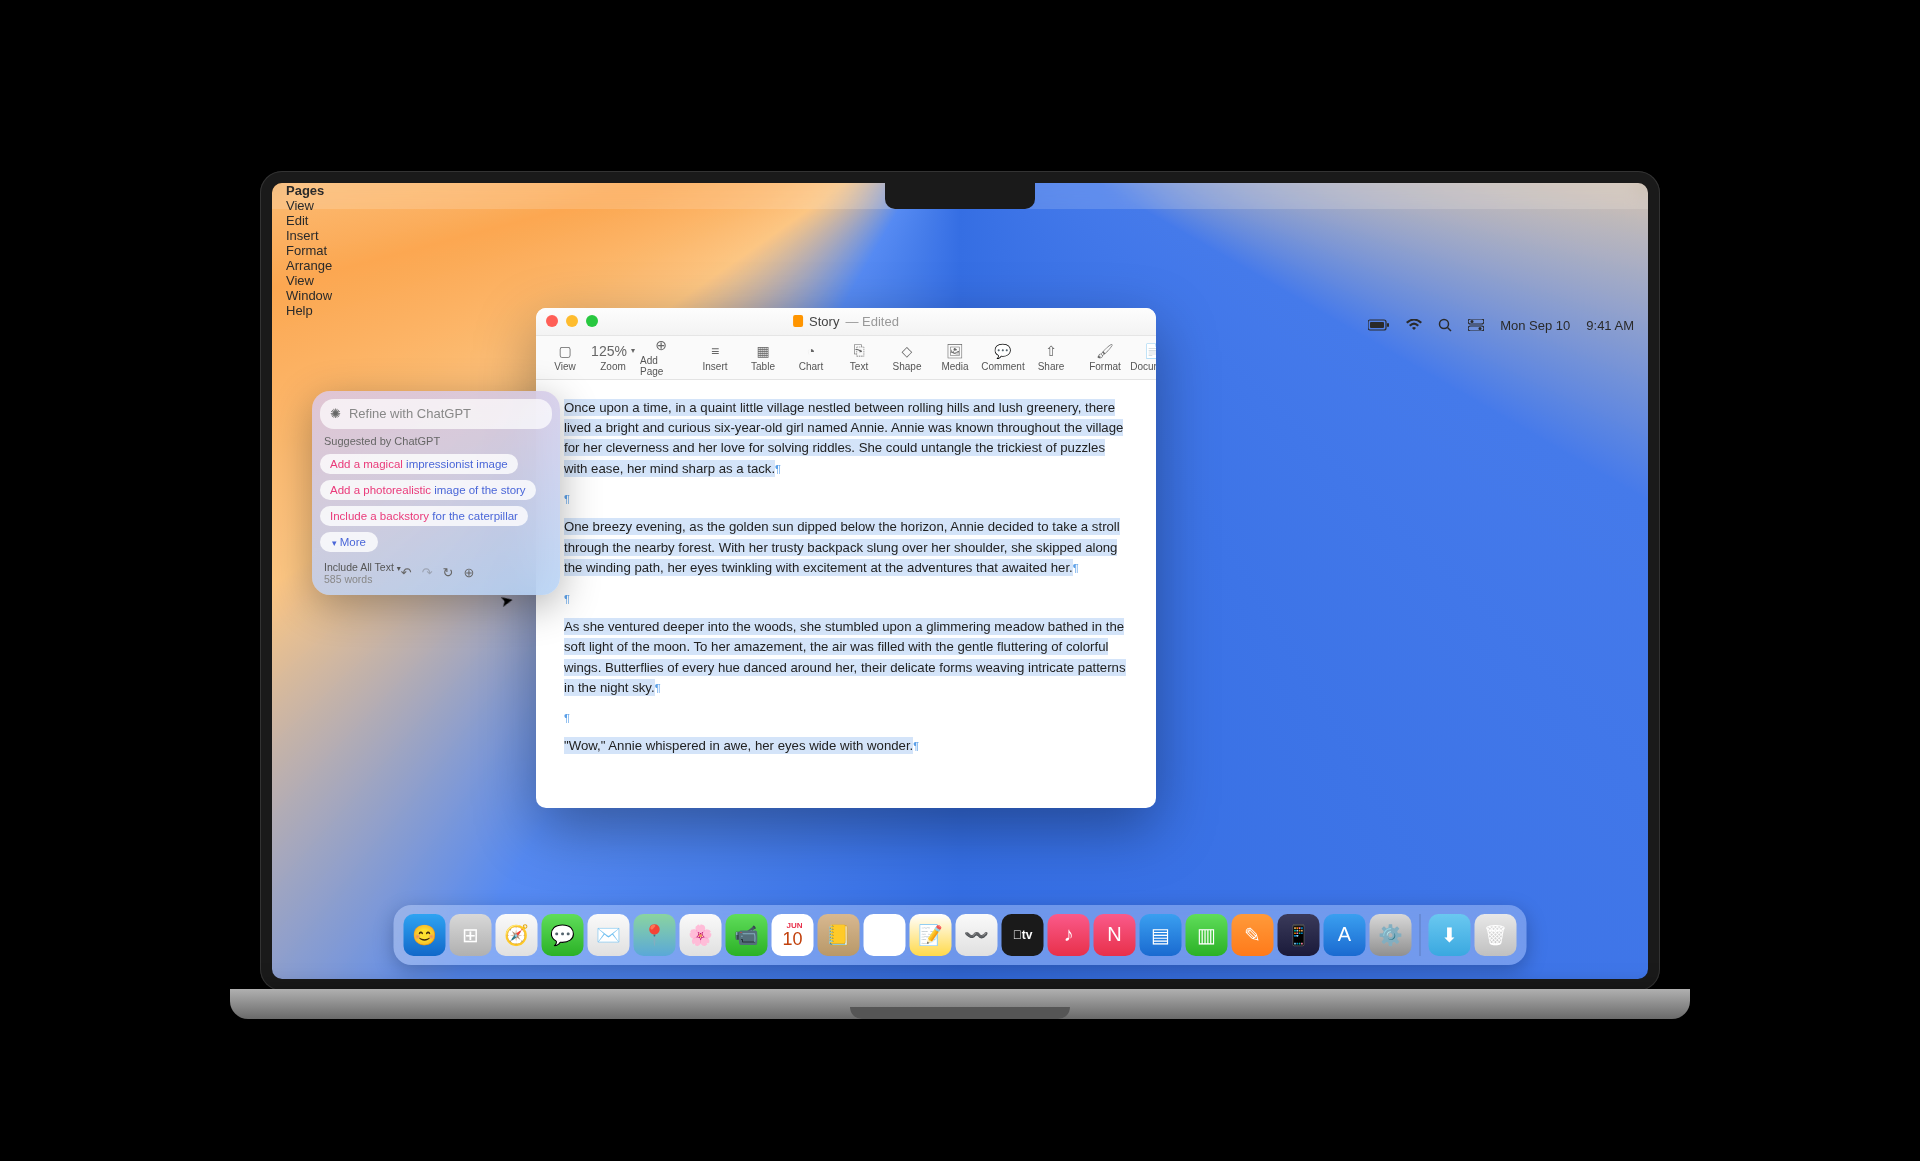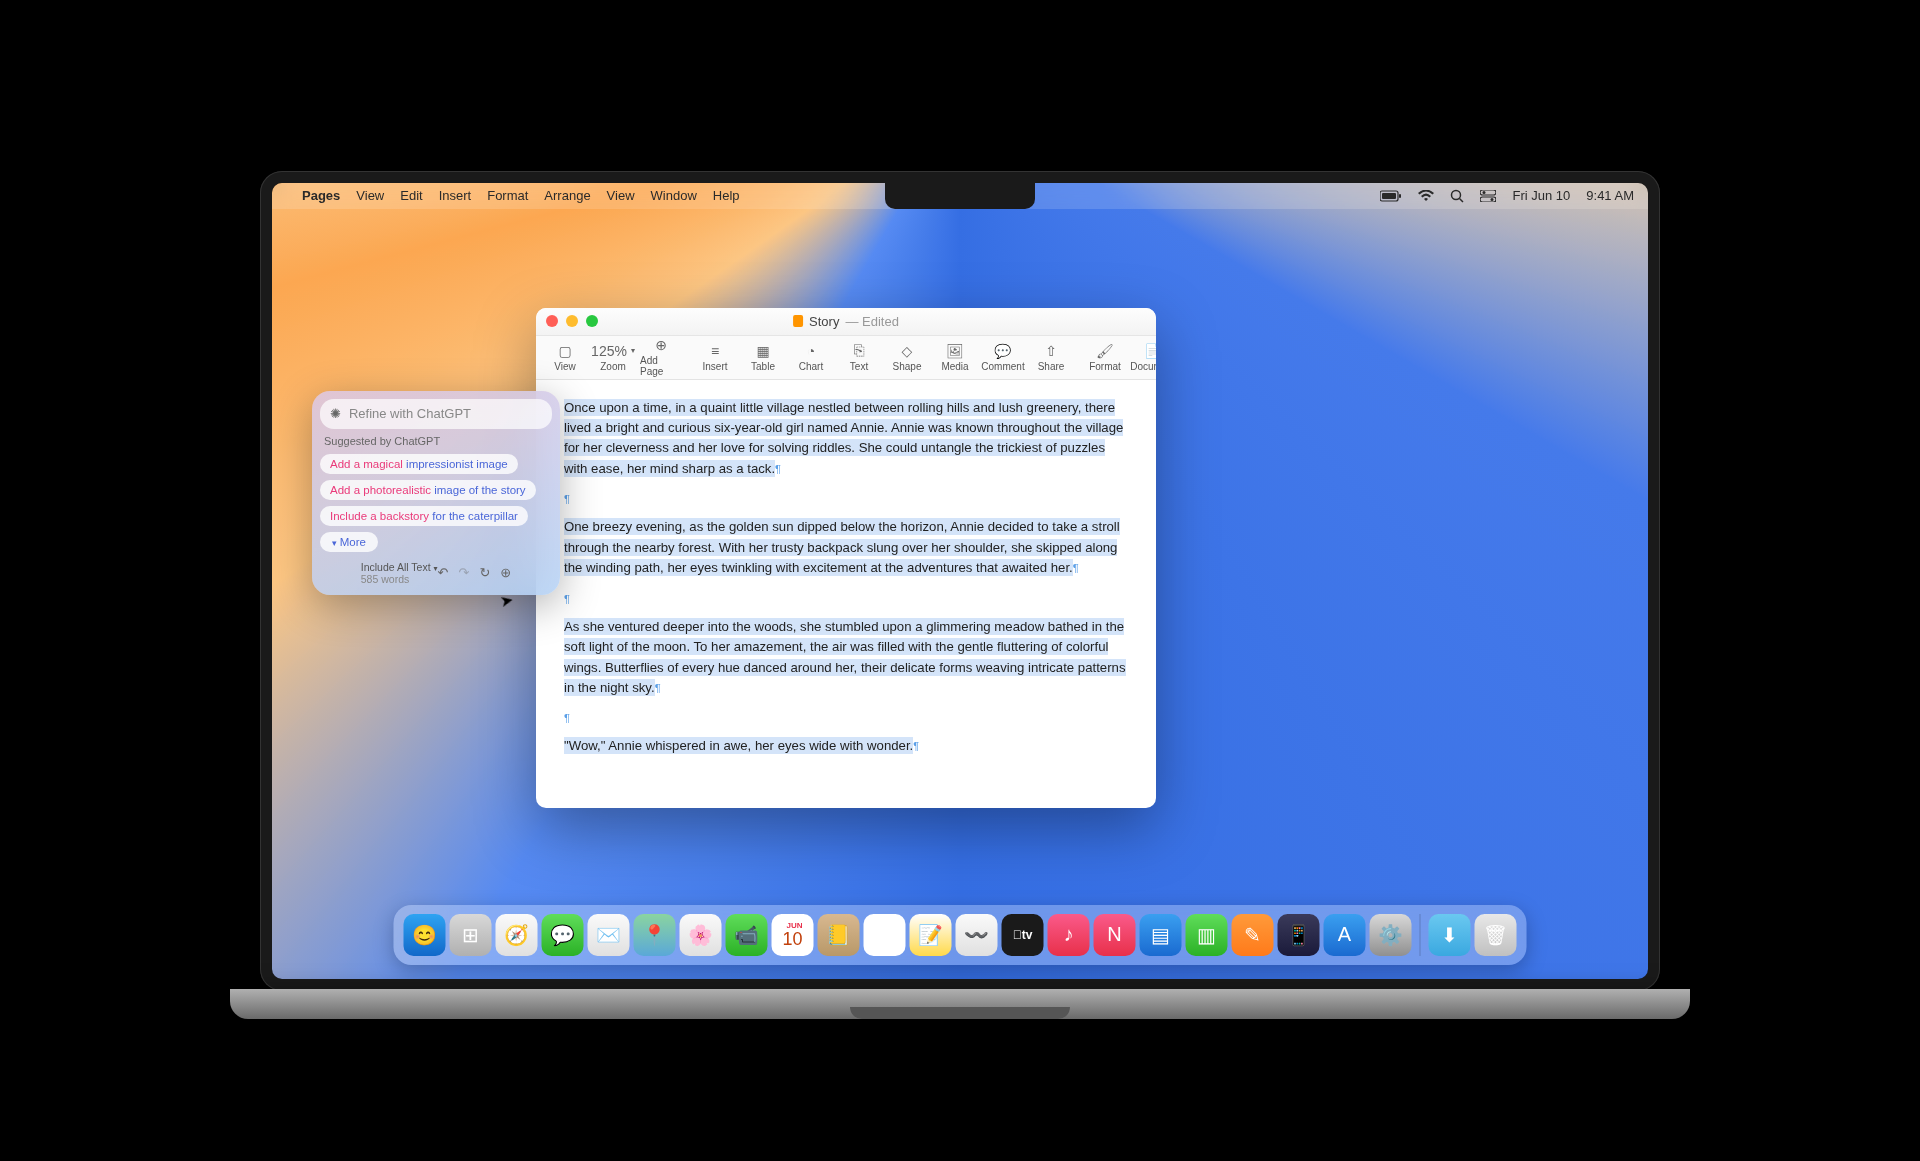--- a/index.html
+++ b/index.html
@@ -15,21 +15,21 @@
 .wallpaper { position: absolute; inset: 0; background:
   conic-gradient(from 180deg at 50% -10%,
     #3a6ed8 0deg, #5a8ae8 30deg, #f8c78a 55deg, #f5a85a 75deg,
     #f8d8a8 95deg, #fff2d8 120deg, #f8c78a 150deg, #4a7ae0 180deg,
     #5a8ae8 210deg, #f5a85a 240deg, #f8d8a8 270deg, #4a7ae0 300deg,
     #3a6ed8 360deg
   );
   filter: saturate(1.1);
 }
 
-.menubar { position: absolute; top: 0; left: 0; right: 0; height: 26px; display: flex; align-items: center; padding: 0 14px; color: #2a2a2a; font-size: 13px; font-weight: 500; z-index: 100; background: rgba(255,255,255,0.15); backdrop-filter: blur(10px); }
+.menubar { position: absolute; top: 0; left: 0; right: 0; height: 26px; display: flex; padding: 0 14px; color: #2a2a2a; font-size: 13px; font-weight: 500; z-index: 100; background: rgba(255,255,255,0.15); backdrop-filter: blur(10px); flex-direction: column; }
 .menubar .apple { font-size: 15px; margin-right: 16px; }
 .menubar .item { margin-right: 16px; cursor: default; }
 .menubar .item.bold { font-weight: 600; }
 .menubar .right { margin-left: auto; display: flex; align-items: center; gap: 16px; }
 .menubar .mi { display: inline-flex; align-items: center; }
 
 .app-window { position: absolute; top: 125px; left: 264px; width: 620px; height: 500px; background: #fff; border-radius: 10px; box-shadow: 0 20px 60px rgba(0,0,0,0.35); overflow: hidden; z-index: 80; }
 .titlebar { height: 28px; background: linear-gradient(#fdfdfd,#f3f3f3); border-bottom: 1px solid #e5e5e5; display: flex; align-items: center; padding: 0 10px; position: relative; }
 .traffic { display: flex; gap: 8px; }
 .dot { width: 12px; height: 12px; border-radius: 50%; }
@@ -50,21 +50,21 @@
 .para-wrap { margin-bottom: 10px; }
 .pil { color: #5a9fe8; font-size: 11px; }
 
 .ai-panel { position: absolute; top: 208px; left: 40px; width: 248px; background: linear-gradient(165deg, rgba(220,200,230,0.85), rgba(180,210,245,0.85)); backdrop-filter: blur(20px); border-radius: 18px; box-shadow: 0 10px 40px rgba(0,0,0,0.3); padding: 8px; z-index: 90; }
 .ai-input { background: rgba(255,255,255,0.7); border-radius: 14px; height: 30px; display: flex; align-items: center; padding: 0 10px; gap: 8px; color: #666; font-size: 13px; }
 .ai-sugg { font-size: 11px; color: #666; padding: 6px 4px 4px; }
 .pill { background: rgba(255,255,255,0.8); border-radius: 14px; padding: 4px 10px; font-size: 11.5px; margin: 3px 0; display: inline-block; }
 .pill .v { color: #ea3a7a; font-weight: 400; }
 .pill .s { color: #4a66d8; }
 .pill.more { color: #4a66d8; font-weight: 400; padding: 4px 12px; }
-.ai-footer { display: flex; align-items: center; justify-content: center; padding: 6px 4px 2px; font-size: 10.5px; color: #555; }
+.ai-footer { display: flex; align-items: center; justify-content: flex-start; padding: 6px 4px 2px; font-size: 10.5px; color: #555; }
 .ai-footer .ctrls { display: flex; gap: 10px; font-size: 13px; color: #666; }
 
 .dock { position: absolute; bottom: 14px; left: 50%; transform: translateX(-50%); height: 60px; background: rgba(255,255,255,0.28); backdrop-filter: blur(30px); border-radius: 18px; display: flex; align-items: center; padding: 0 10px; gap: 4px; z-index: 100; box-shadow: 0 6px 20px rgba(0,0,0,0.25); }
 .dock-item { width: 42px; height: 42px; border-radius: 10px; display: flex; align-items: center; justify-content: center; font-size: 20px; color: white; }
 .dock-sep { width: 1px; height: 42px; background: rgba(0,0,0,0.2); margin: 0 4px; }
 
 .cursor { position: absolute; top: 408px; left: 228px; font-size: 16px; color: #000; z-index: 95; transform: rotate(-12deg); }
 </style>
 </head>
 <body>
@@ -106,21 +106,21 @@
               </svg>
             </span>
           <span class="mi">
               <svg width="16" height="12" viewBox="0 0 16 12">
                 <rect x="0" y="0" width="16" height="5" rx="2.5" fill="none" stroke="#2a2a2a" stroke-width="1.2"></rect>
                 <circle cx="4" cy="2.5" r="1.5" fill="#2a2a2a"></circle>
                 <rect x="0" y="7" width="16" height="5" rx="2.5" fill="none" stroke="#2a2a2a" stroke-width="1.2"></rect>
                 <circle cx="12" cy="9.5" r="1.5" fill="#2a2a2a"></circle>
               </svg>
             </span>
-          <span class="mi">Fri Jun 10</span>
+          <span class="mi">Mon Sep 10</span>
           <span class="mi">9:41 AM</span>
         </div>
       </div>
 
       <div class="app-window">
         <div class="titlebar">
           <div class="traffic">
             <div class="dot r"></div>
             <div class="dot y"></div>
             <div class="dot g"></div>

